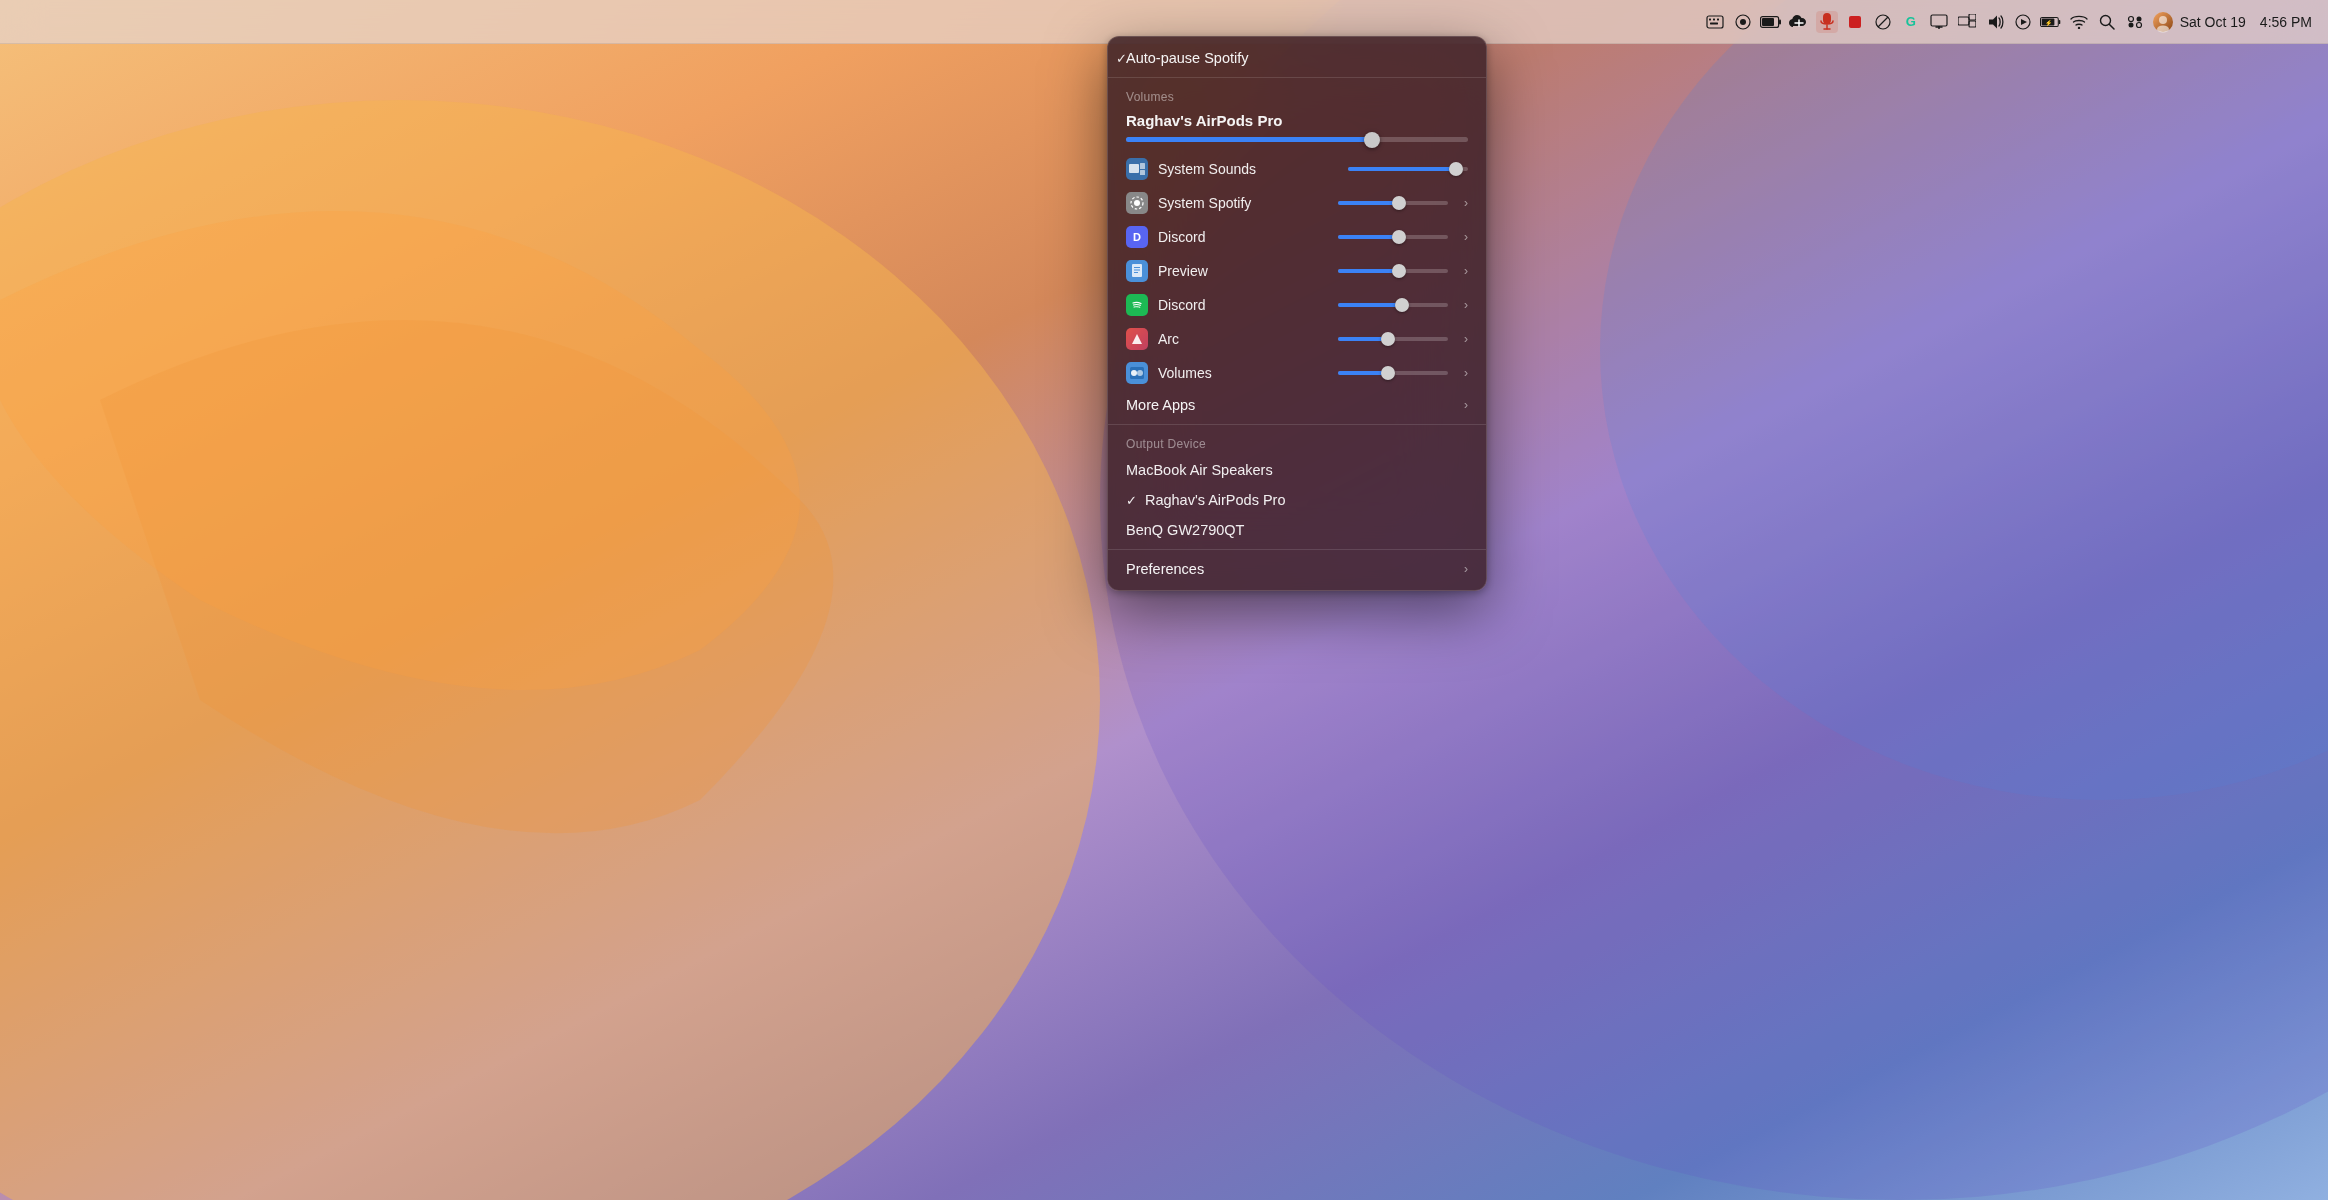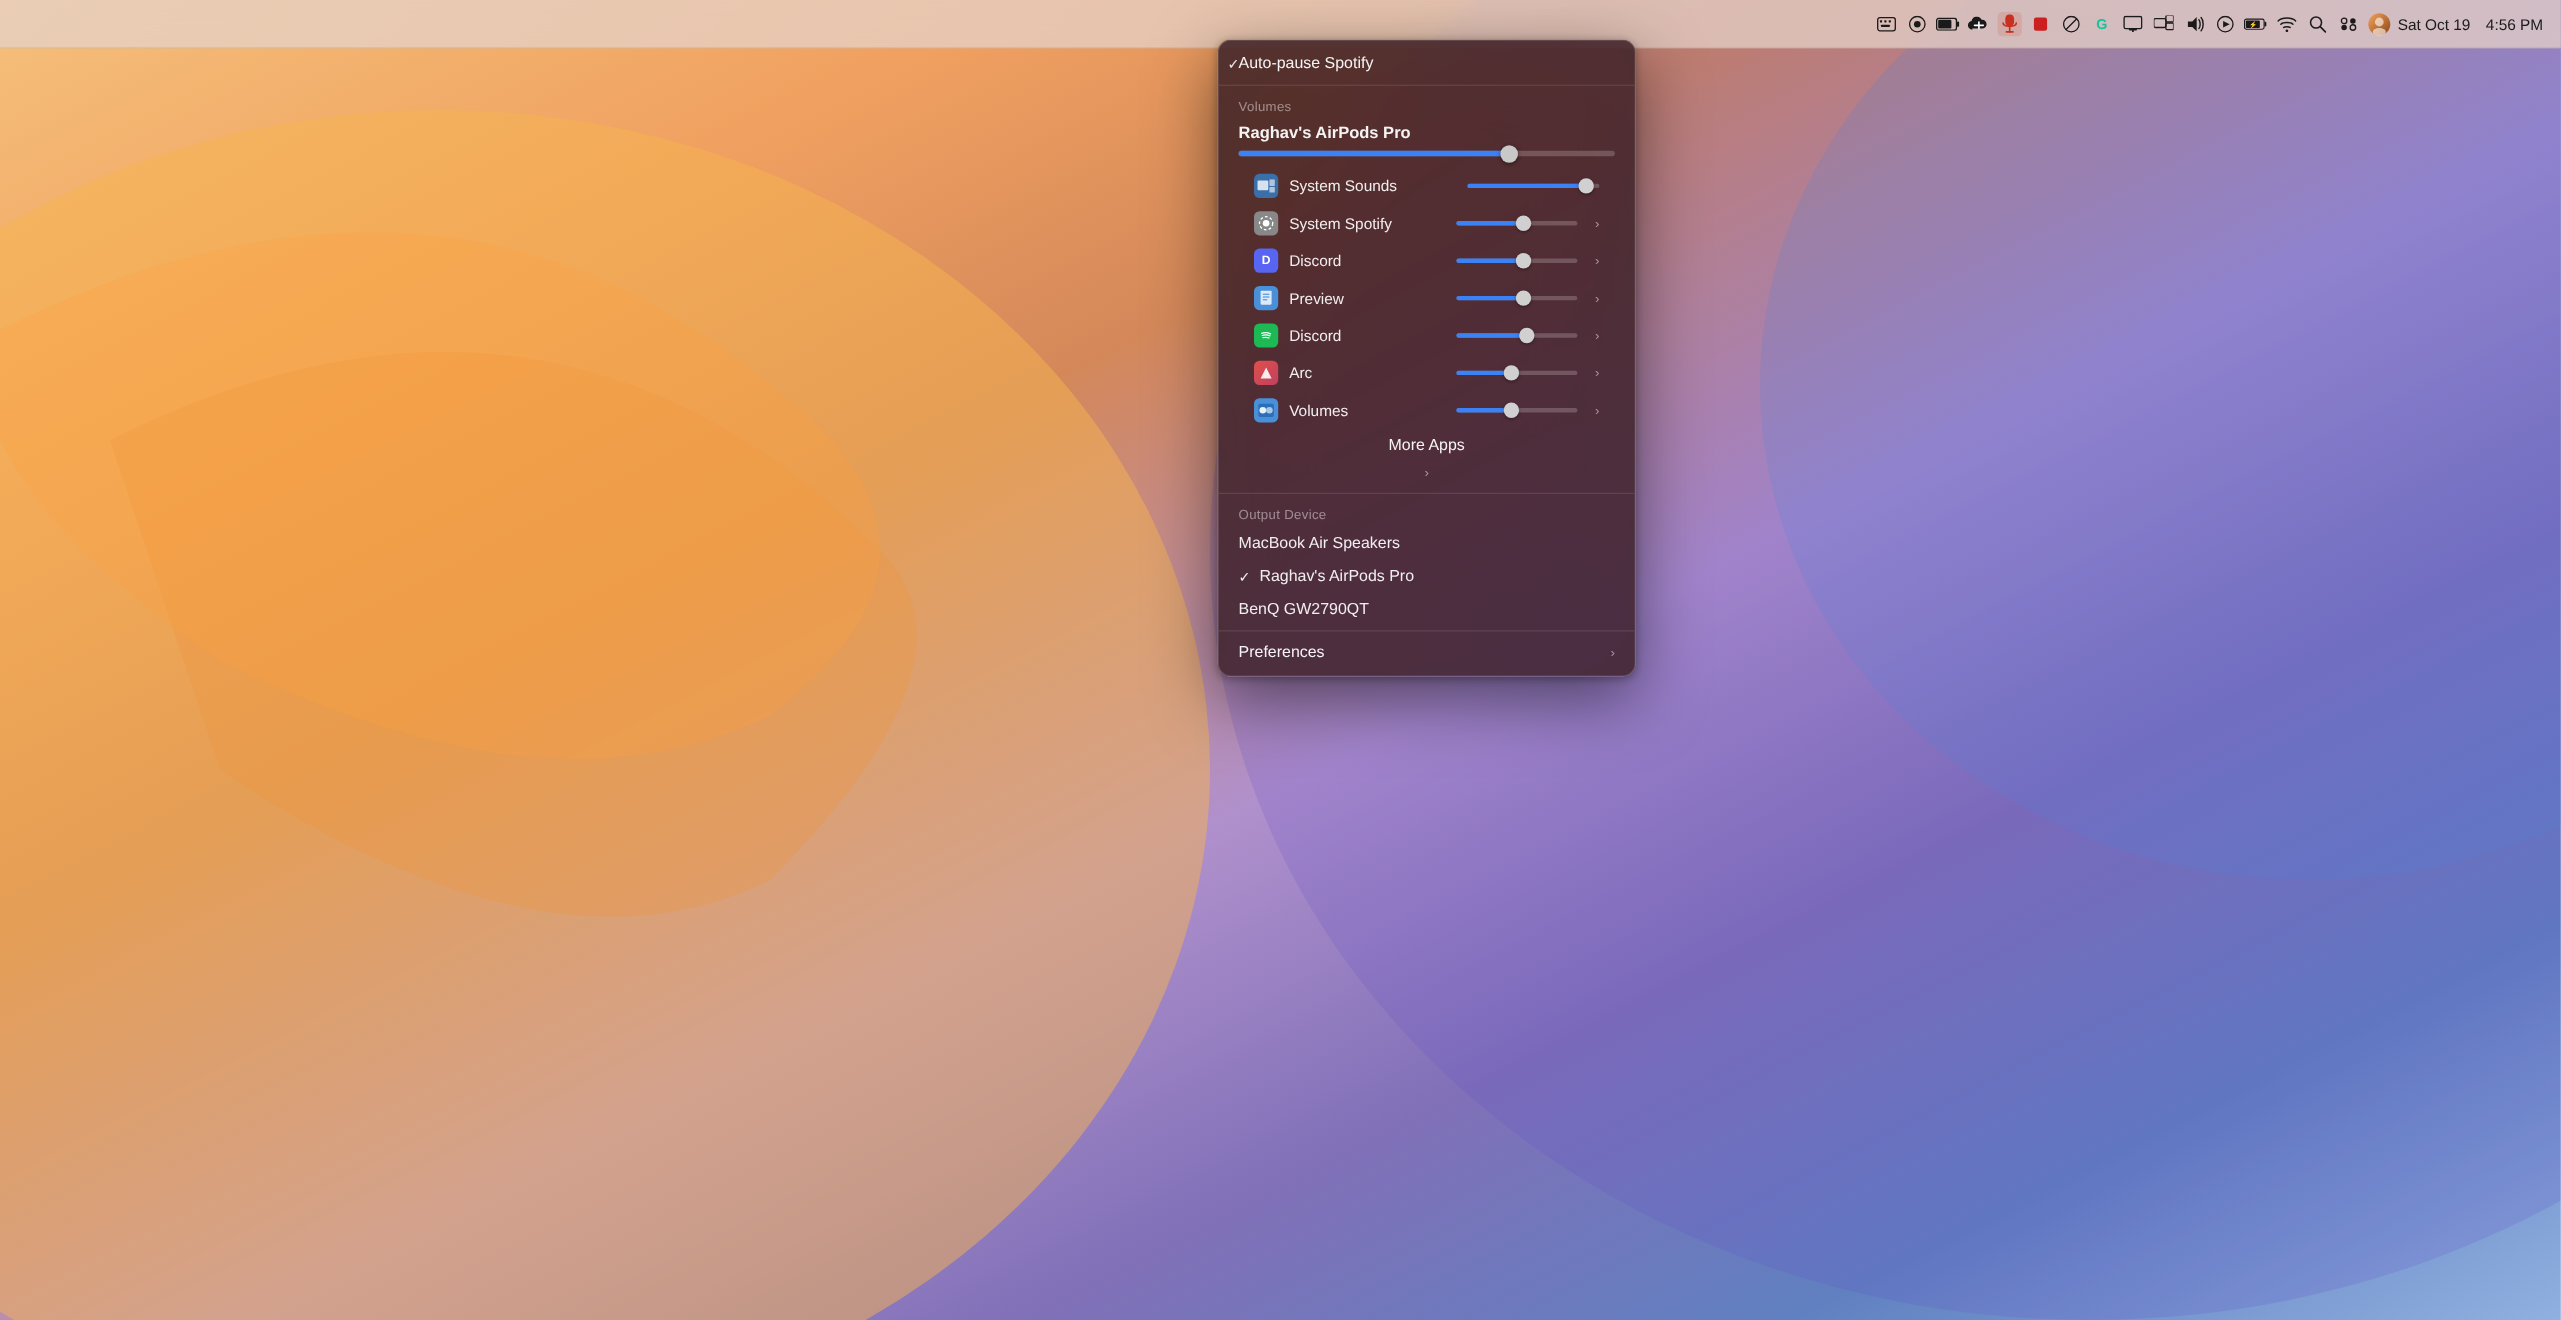--- a/index.html
+++ b/index.html
@@ -136,21 +136,21 @@
     .dropdown-separator {
       height: 1px;
       background: rgba(255,255,255,0.12);
       margin: 4px 0;
     }
 
     .volume-row {
       display: flex;
       align-items: center;
       gap: 10px;
-      padding: 6px 32px;
+      padding: 6px 18px;
     }
 
     .app-icon {
       width: 22px;
       height: 22px;
       border-radius: 5px;
       flex-shrink: 0;
       display: flex;
       align-items: center;
       justify-content: center;
@@ -506,21 +506,21 @@
       </svg>
     </div>
     <span class="app-name">Volumes</span>
     <div style="position:relative; width:110px; height:4px; background:rgba(255,255,255,0.2); border-radius:2px; margin-right:6px;">
       <div style="position:absolute; left:0; height:100%; width:45%; background:#3b82f6; border-radius:2px;"></div>
       <div style="position:absolute; top:50%; left:calc(45% - 7px); transform:translateY(-50%); width:14px; height:14px; background:#d0d0d0; border-radius:50%; box-shadow:0 1px 3px rgba(0,0,0,0.4); cursor:pointer;"></div>
     </div>
     <span class="chevron-right">›</span>
   </div>
 
-  <div class="dropdown-item" style="justify-content:space-between;flex-direction:column;">
+  <div class="dropdown-item" style="justify-content:space-between;">
     <span>More Apps</span>
     <span class="chevron-right">›</span>
   </div>
 
   <div class="dropdown-separator"></div>
 
   <div class="dropdown-section-label">Output Device</div>
 
   <div class="output-item">
     <span>MacBook Air Speakers</span>

